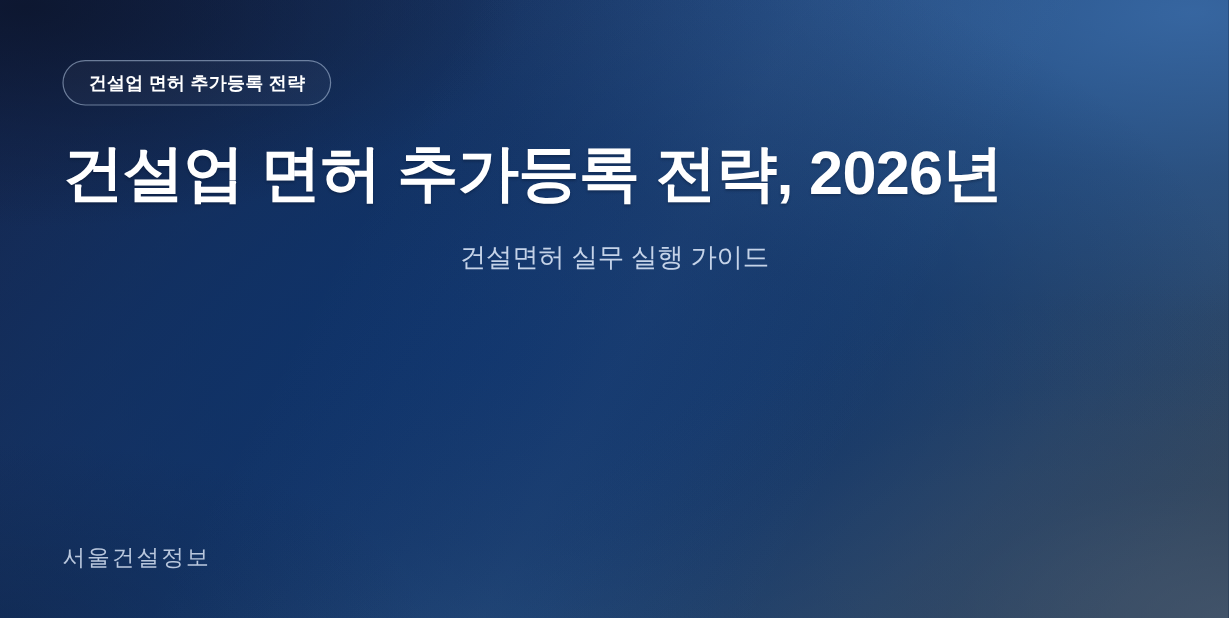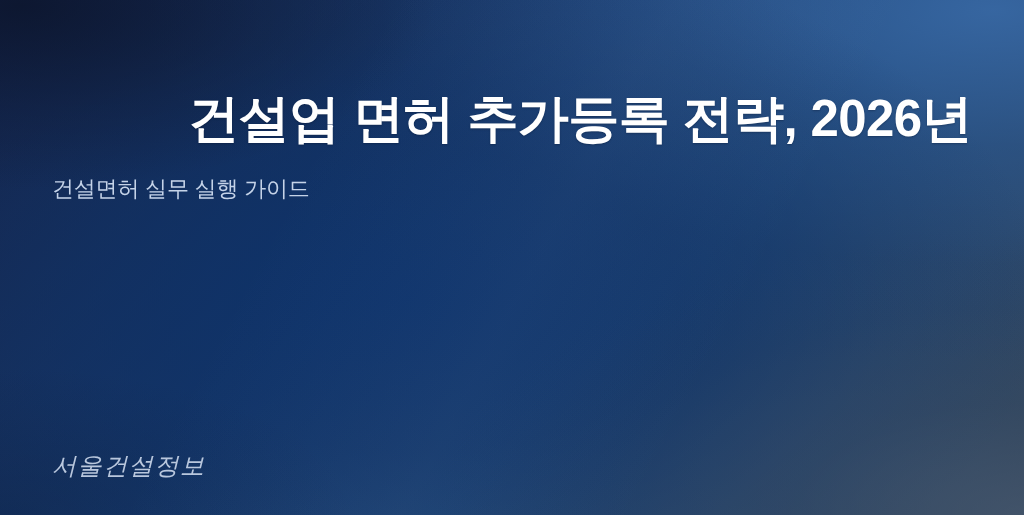--- a/index.html
+++ b/index.html
@@ -117,22 +117,21 @@
     color: #ffffff;
     font-size: 15px;
     font-weight: bold;
     letter-spacing: 0.2px;
     line-height: 1;
     white-space: nowrap;
   }
 
   
   .title-block {
-    margin-top: 36px;
-    text-align: right;
+    margin-top: 24px;
   }
 
   .title-line {
     display: block;
     color: #ffffff;
     font-size: 51px;
     font-weight: bold;
     line-height: 65px;
     letter-spacing: -0.6px;
     white-space: nowrap;
@@ -141,51 +140,54 @@
 
   
   .subtitle {
     margin-top: 23px;
     color: #c5d3e8;
     font-size: 22px;
     font-weight: normal;
     line-height: 30px;
     letter-spacing: -0.2px;
     white-space: nowrap;
+    text-align: center;
   }
 
   
   .footer {
     margin-top: auto;
     padding-bottom: 6px;
   }
 
   .footer-source {
     color: #b9c7dd;
-    font-size: 24px;
+    font-size: 19px;
     font-weight: normal;
     line-height: 26px;
     letter-spacing: 1.6px;
     white-space: nowrap;
-    font-style: italic;
   }
 </style>
 </head>
 <body>
 
 <div class="hero-card">
 
   <div class="bg-layer-topright"></div>
   <div class="bg-layer-core"></div>
   <div class="bg-layer-leftshade"></div>
   <div class="bg-layer-bottomright"></div>
   <div class="bg-layer-sheen"></div>
 
   <div class="content">
 
+    <div class="badge">
+      <span class="badge-label">건설업 면허 추가등록 전략</span>
+    </div>
 
     <div class="title-block">
       <span class="title-line">건설업 면허 추가등록 전략, 2026년</span>
     </div>
 
     <div class="subtitle">건설면허 실무 실행 가이드</div>
 
     <div class="footer">
       <span class="footer-source">서울건설정보</span>
     </div>

